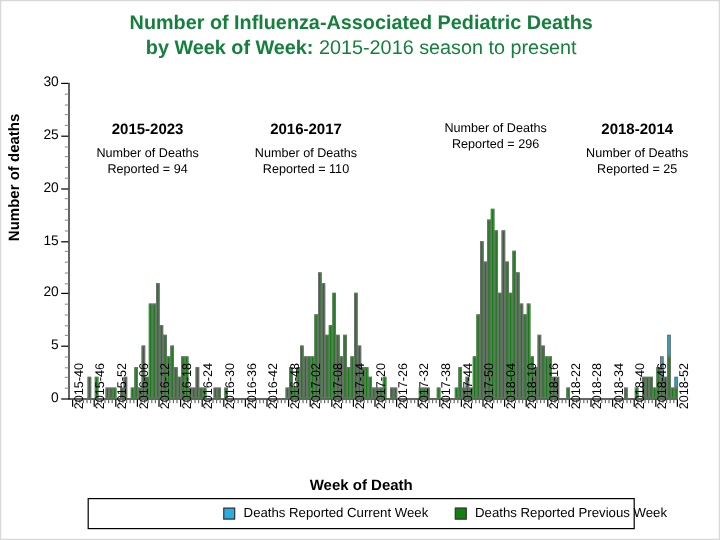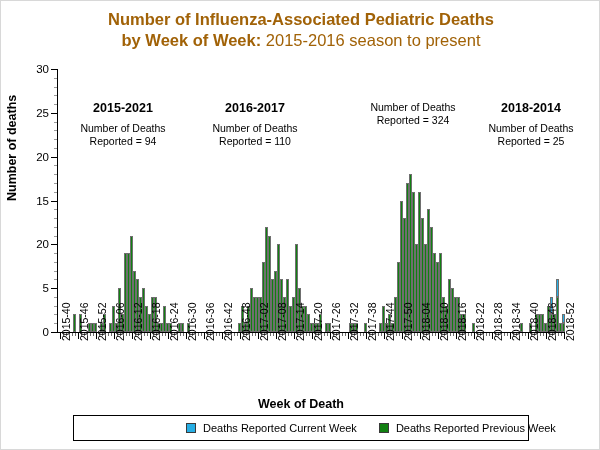--- a/index.html
+++ b/index.html
@@ -14,21 +14,21 @@
     position:absolute;inset:0;
     border:1px solid #d8d8d8;
     box-sizing:border-box;
   }
 
   
   .title-block{
     position:absolute;left:0;top:8px;width:600px;
     text-align:center;line-height:1.28;
   }
-  .title-line{font-size:16.5px;color:#a16207;}
+  .title-line{font-size:16.5px;color:#15803d;}
   .t-bold{font-weight:bold;}
   .t-norm{font-weight:normal;}
 
   
   .plot{
     position:absolute;
     left:56px;top:68px;
     width:508px;height:264px;
   }
   .axis-line{position:absolute;background:#000;}
@@ -1656,32 +1656,32 @@
         <div class="xlcell"></div>
         <div class="xlcell"></div>
         <div class="xlcell"></div>
         <div class="xlcell">
           <div class="xlab">2018-52</div>
         </div>
       </div>
   </div>
 
   <div class="season" id="season-0" style="left: 62px; top: 100px; width: 120px;">
-    <div class="s-name">2015-2021</div>
+    <div class="s-name">2015-2023</div>
     <div class="s-l1">Number of Deaths</div>
     <div class="s-l2">Reported = 94</div>
   </div>
   <div class="season" id="season-1" style="left: 194px; top: 100px; width: 120px;">
     <div class="s-name">2016-2017</div>
     <div class="s-l1">Number of Deaths</div>
     <div class="s-l2">Reported = 110</div>
   </div>
   <div class="season" id="season-2" style="left: 352px; top: 100px; width: 120px;">
     <div class="s-l1">Number of Deaths</div>
-    <div class="s-l2">Reported = 324</div>
+    <div class="s-l2">Reported = 296</div>
   </div>
   <div class="season" id="season-3" style="left: 470px; top: 100px; width: 120px;">
     <div class="s-name">2018-2014</div>
     <div class="s-l1">Number of Deaths</div>
     <div class="s-l2">Reported = 25</div>
   </div>
 
   <div class="x-axis-title">Week of Death</div>
 
   <div class="legend">

